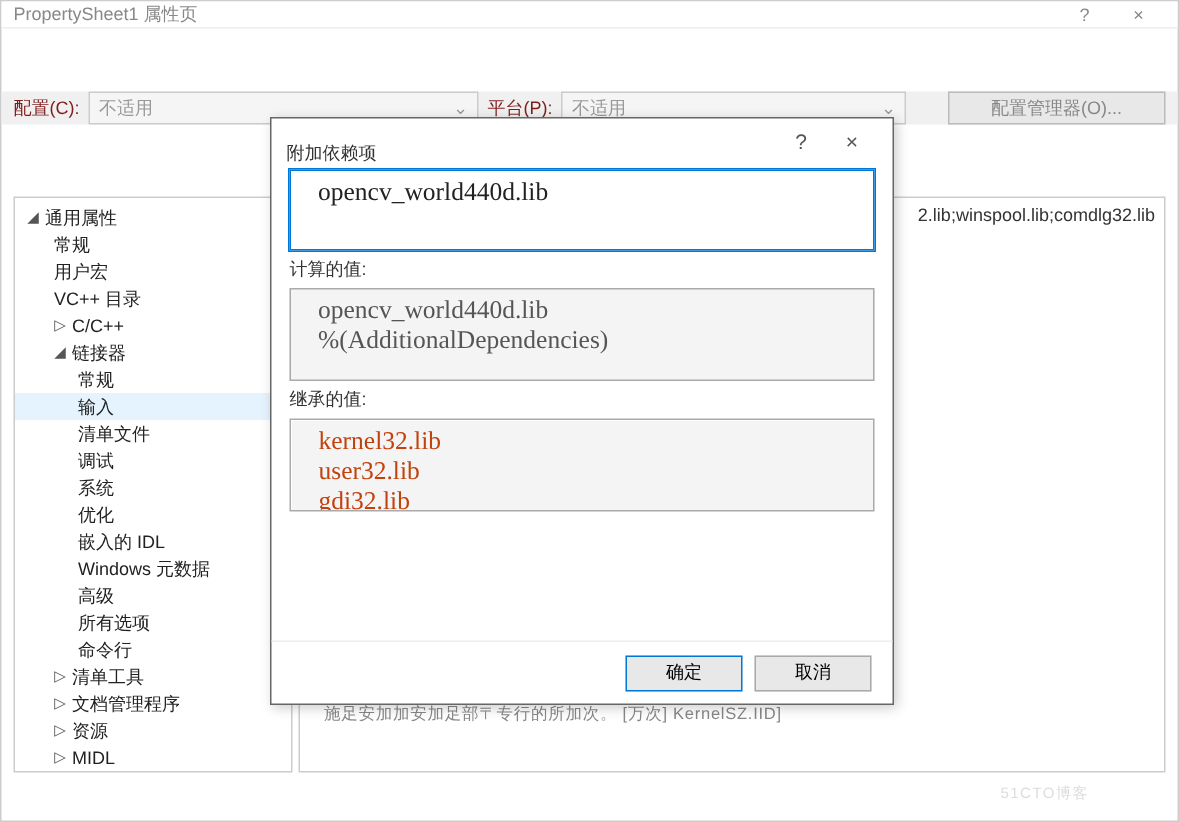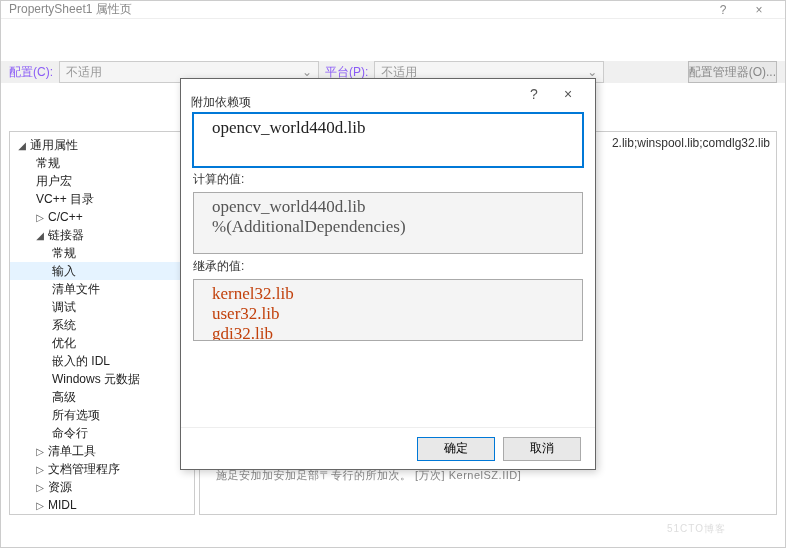--- a/index.html
+++ b/index.html
@@ -4,25 +4,25 @@
 <style>
 * { box-sizing: border-box; font-family: "Microsoft YaHei", "Segoe UI", sans-serif; font-size: 12px; }
 body { margin: 0; background: #fff; width: 786px; height: 548px; overflow: hidden; position: relative; }
 
 .window { width: 786px; height: 548px; border: 1px solid #ccc; background: #fff; display: flex; flex-direction: column; gap: 42px; }
 .titlebar { height: 30px; background: #fff; display: flex; align-items: center; padding: 0 8px; border-bottom: 1px solid #eee; color: #888; }
 .titlebar .title { flex: 1; }
 .titlebar .btn { width: 36px; text-align: center; color: #888; }
 
 .toolbar { height: 34px; background: #f0f0f0; display: flex; align-items: center; padding: 0 8px; gap: 6px; color: #777; }
-.toolbar label { color: #8b5cf6; }
+.toolbar label { color: #7f1d1d; }
 .toolbar .combo { height: 22px; border: 1px solid #ccc; background: #f5f5f5; color: #999; padding: 0 6px; display: flex; align-items: center; justify-content: space-between; }
 .toolbar .combo.cfg { width: 260px; }
 .toolbar .combo.plat { width: 230px; }
-.toolbar .cfgmgr { height: 22px; background: #e8e8e8; border: 1px solid #bbb; padding: 0 0; color: #888; margin-left: auto; }
+.toolbar .cfgmgr { height: 22px; background: #e8e8e8; border: 1px solid #bbb; padding: 0 28px; color: #888; margin-left: auto; }
 
 .body { flex: 1; display: flex; padding: 6px 8px; gap: 4px; }
 .tree { width: 186px; border: 1px solid #ccc; background: #fff; overflow: hidden; padding-top: 4px; }
 .tree .item { height: 18px; display: flex; align-items: center; white-space: nowrap; color: #222; }
 .tree .arrow { width: 12px; text-align: center; color: #555; font-size: 10px; }
 .tree .lbl { padding-left: 2px; }
 .tree .d1 { padding-left: 6px; }
 .tree .d2 { padding-left: 24px; }
 .tree .d3 { padding-left: 40px; }
 .tree .sel { background: #e5f3ff; }

